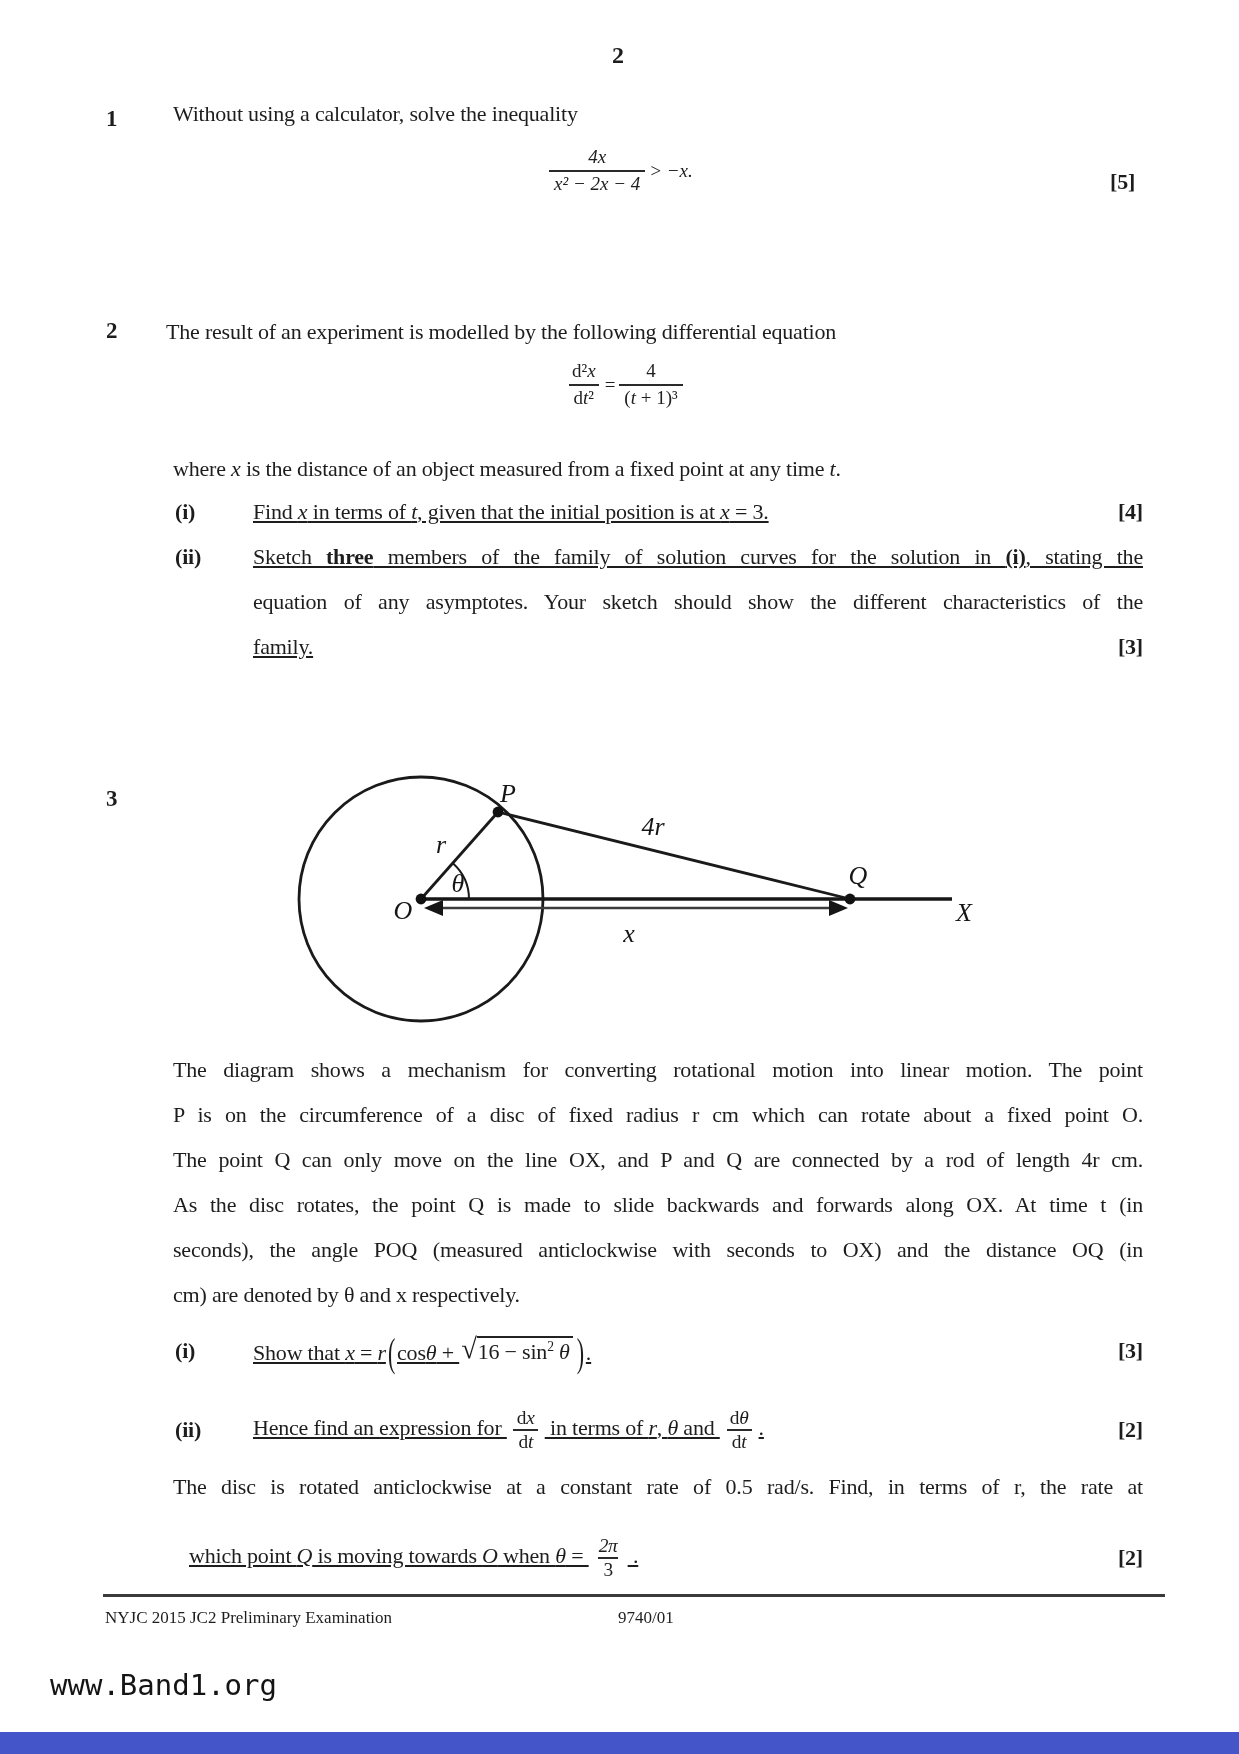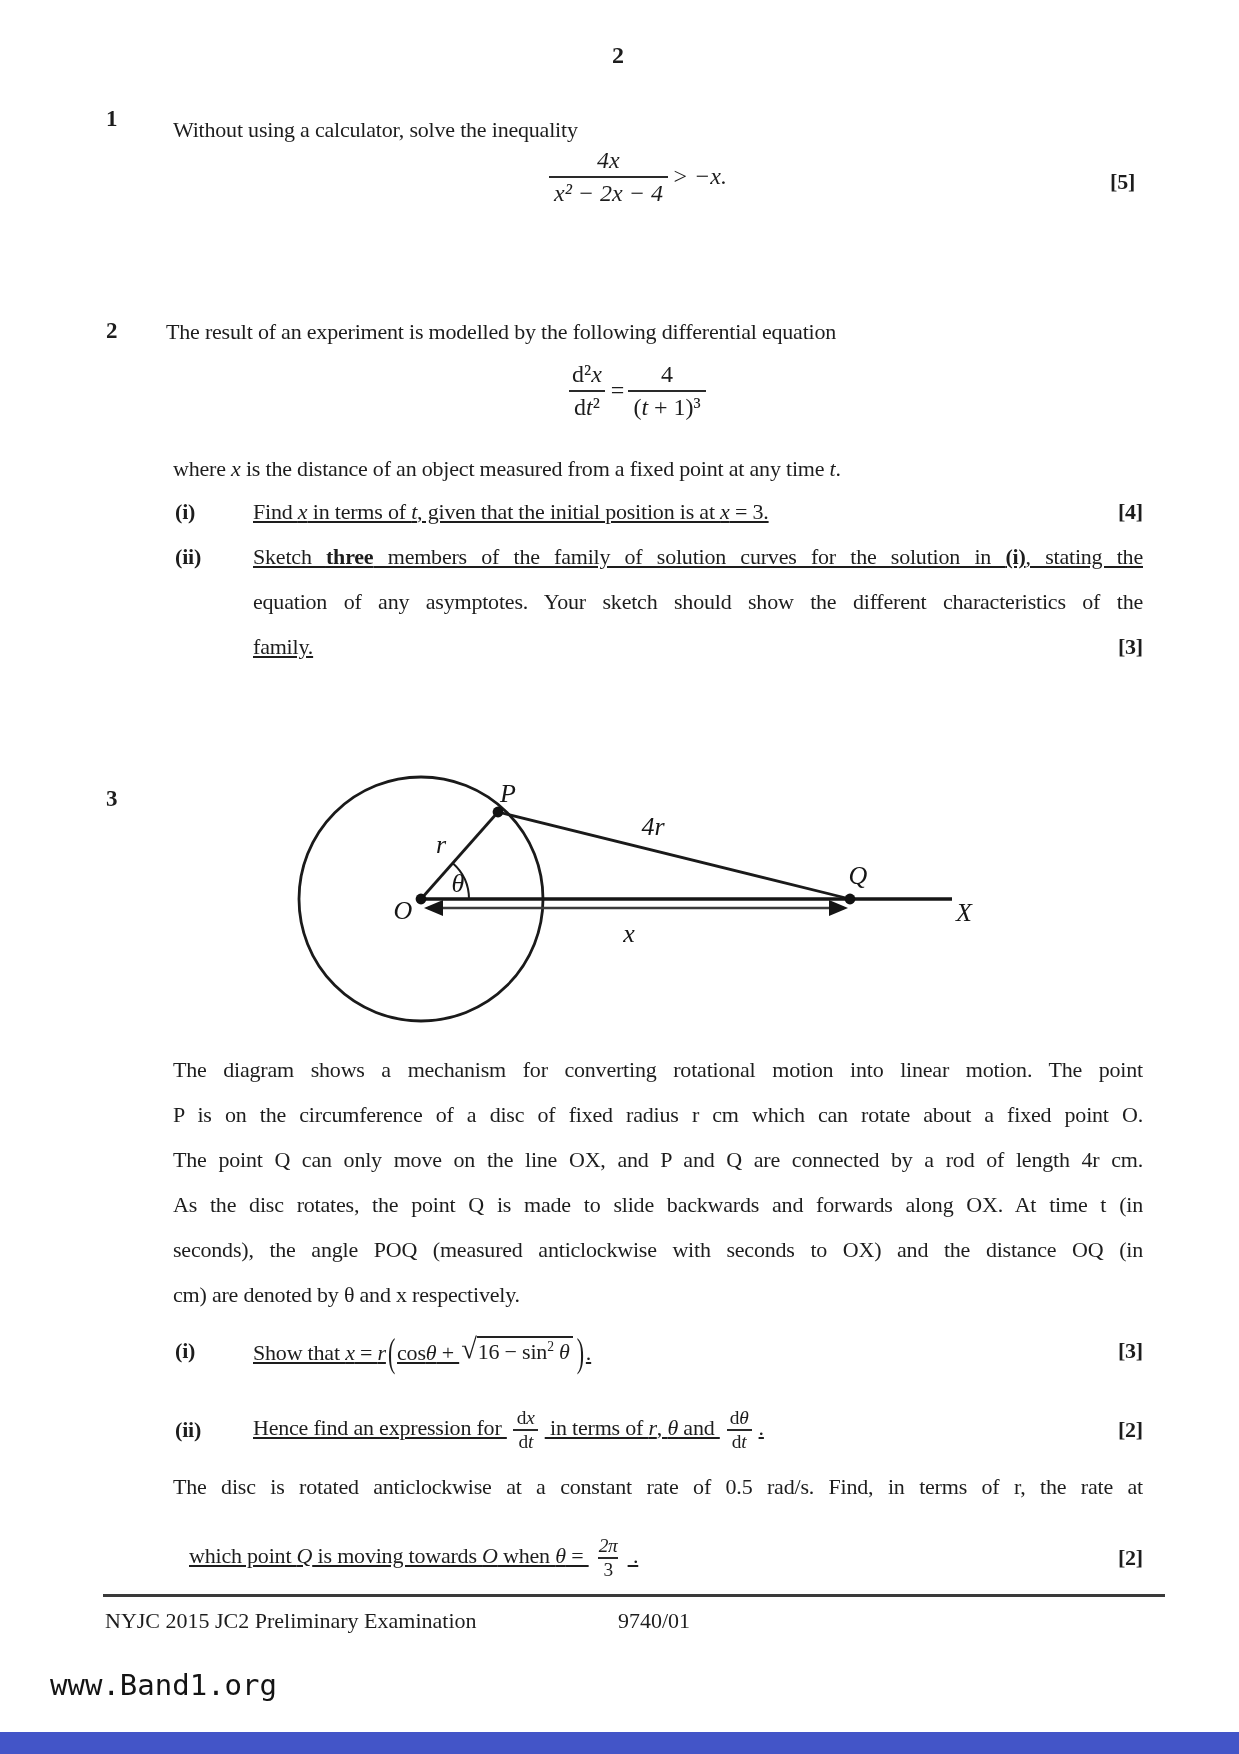--- a/index.html
+++ b/index.html
@@ -15,43 +15,43 @@
   .vrow .lbl{position:absolute;left:2px;top:50%;transform:translateY(-50%);}
   .txt{display:block;margin-left:80px;text-decoration:underline;}
   .txtw{width:890px;}
   .jl{text-align:justify;text-align-last:justify;}
   .mark{font-weight:bold;position:absolute;right:0;top:0;}
   .vrow .mark{top:50%;transform:translateY(-50%);}
   .pline{position:absolute;left:173px;width:970px;font-size:22px;line-height:1.25;letter-spacing:-0.2px;}
   .it{font-style:italic;}
   .bd{font-weight:bold;}
   sup{font-size:0.62em;}
-  .eq{position:absolute;display:flex;align-items:center;font-size:24px;}
+  .eq{position:absolute;display:flex;align-items:center;font-size:19px;}
   .frac{display:inline-flex;flex-direction:column;align-items:center;text-align:center;
         vertical-align:middle;margin:0 4px;line-height:1.2;}
   .frac .fn{display:block;padding:0 5px 1px;}
   .frac .fd{display:block;padding:1px 5px 0;border-top:2px solid #2a2a2a;}
   .t .frac,.pline .frac{font-size:0.88em;line-height:1.05;margin:0 5px;}
   .rad{display:inline-flex;align-items:flex-start;margin:0 2px;}
   .rsign{font-size:1.3em;line-height:1.05;transform:translateY(-2px);}
   .rbody{border-top:2px solid #222;padding:0 3px 0 1px;text-align:right;}
   .bigp{display:inline-block;transform:scaleY(1.85);font-weight:300;padding:0 2px;}
   .footline{position:absolute;left:103px;top:1594px;width:1062px;height:3px;background:#3a3a3a;}
-  .foot{font-size:22px;}
+  .foot{font-size:17px;}
   .wm{font-family:"DejaVu Sans Mono","Liberation Mono",monospace;font-size:29px;color:#141414;}
   .bluebar{position:absolute;left:0;top:1732px;width:1239px;height:22px;}
   svg text{font-family:"Liberation Serif","DejaVu Serif",serif;font-style:italic;font-size:26px;fill:#161616;}
 </style>
 </head>
 <body>
 
 <div class="abs pagenum" style="left:612px;top:42px">2</div>
 
 <div class="abs qnum" style="left:106px;top:106px">1</div>
-<div class="abs t" style="left:173px;top:116px">Without using a calculator, solve the inequality</div>
+<div class="abs t" style="left:173px;top:100px">Without using a calculator, solve the inequality</div>
 <div class="eq" style="left:545px;top:146px">
     <span class="frac">
       <span class="fn"><span class="it">4x</span></span>
       <span class="fd"><span class="it">x² − 2x − 4</span></span>
     </span>
     <span class="it"> &gt; −x.</span>
   </div>
 <div class="abs t bd" style="left:1110px;top:168px">[5]</div>
 
 <div class="abs qnum" style="left:106px;top:318px">2</div>

